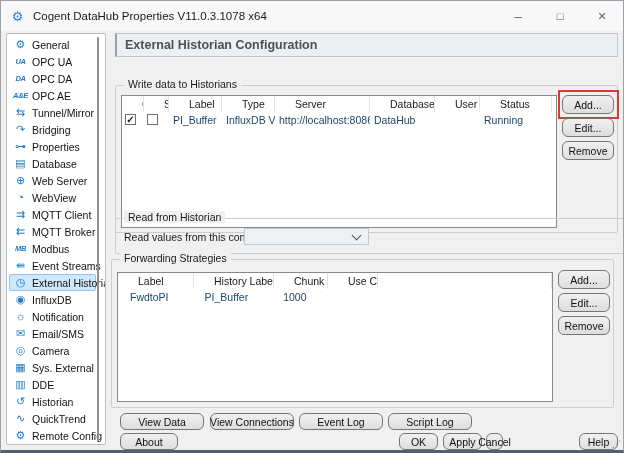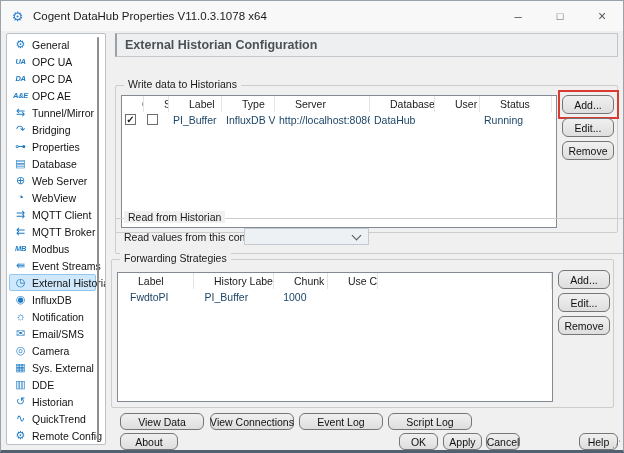--- a/index.html
+++ b/index.html
@@ -232,17 +232,17 @@
   </div>
 
   <div class="btn" style="left:119px;top:412px;width:84px;height:17px;">View Data</div>
   <div class="btn" style="left:209px;top:412px;width:84px;height:17px;">View Connections</div>
   <div class="btn" style="left:298px;top:412px;width:84px;height:17px;">Event Log</div>
   <div class="btn" style="left:387px;top:412px;width:84px;height:17px;">Script Log</div>
 
   <div class="btn" style="left:119px;top:432px;width:58px;height:17px;">About</div>
   <div class="btn" style="left:398px;top:432px;width:39px;height:17px;">OK</div>
   <div class="btn" style="left:442px;top:432px;width:39px;height:17px;">Apply</div>
-  <div class="btn" style="left:485px;top:432px;width:34px;height:17px;">Cancel</div>
+  <div class="btn" style="left:485px;top:432px;width:17px;height:17px;">Cancel</div>
   <div class="btn" style="left:578px;top:432px;width:39px;height:17px;">Help</div>
 
   <div class="grip">⋰</div>
 </div>
 
 </body></html>

